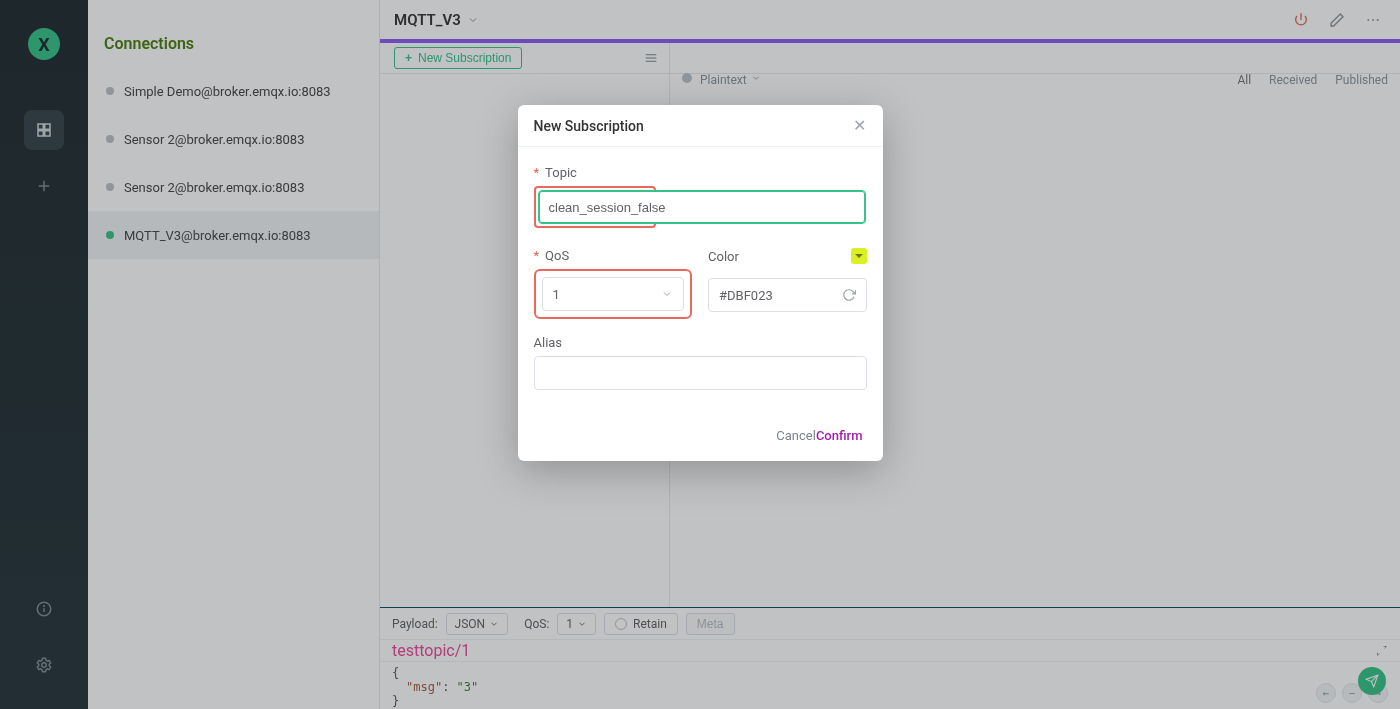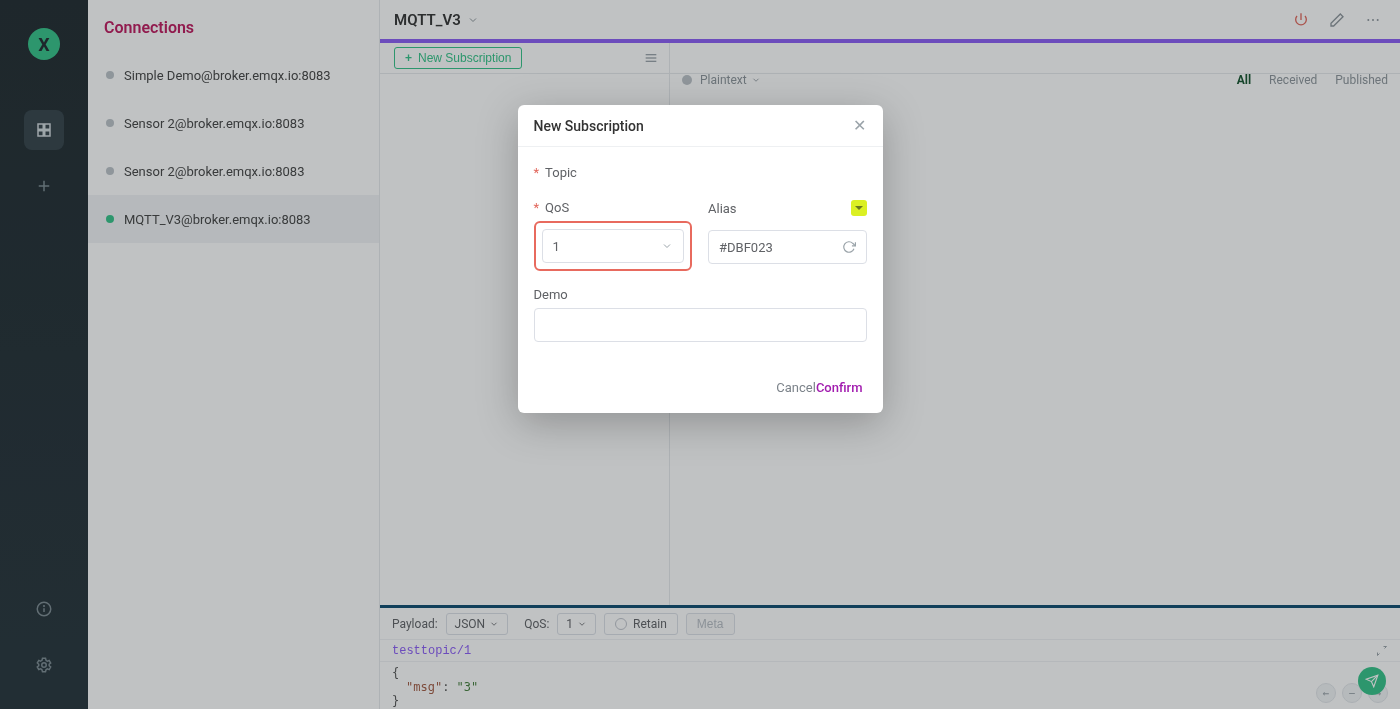--- a/index.html
+++ b/index.html
@@ -7,59 +7,59 @@
 
     
     .rail { position:absolute; left:0; top:0; width:88px; height:100%; background:linear-gradient(180deg,#1f292e 0%,#25333a 100%); display:flex; flex-direction:column; align-items:center; padding-top:28px; }
     .rail .logo { width:32px; height:32px; border-radius:50%; background:#34c388; display:flex; align-items:center; justify-content:center; font-weight:700; color:#1f292e; margin-bottom:50px; font-size:18px; }
     .rail .ricon { width:40px; height:40px; border-radius:8px; display:flex; align-items:center; justify-content:center; margin-bottom:16px; color:#7d8b92; cursor:pointer; }
     .rail .ricon.active { background:#344249; color:#cfd8dc; }
     .rail .spacer { flex:1; }
 
     
     .connpanel { position:absolute; left:88px; top:0; width:292px; height:100%; background:#fff; border-right:1px solid #e6e9ec; }
-    .connpanel h1 { font-size:16px; font-weight:600; color:#be185d; padding:18px 16px 14px; }
+    .connpanel h1 { font-size:16px; font-weight:600; color:#4d7c0f; padding:34px 16px 14px; }
     .conn { display:flex; align-items:center; height:48px; padding:0 18px; font-size:13px; color:#444; cursor:pointer; }
     .conn .dot { width:8px; height:8px; border-radius:50%; background:#bcc2c8; margin-right:10px; flex:0 0 auto; }
     .conn.online .dot { background:#34c388; }
     .conn.sel { background:#f1f3f5; }
 
     
     .main { position:absolute; left:380px; top:0; right:0; height:100%; display:flex; flex-direction:column; }
 
     .topbar { height:43px; border-bottom:4px solid #8b5cf6; display:flex; align-items:center; padding:0 14px; }
     .topbar .title { font-size:15px; font-weight:600; color:#333; margin-right:6px; }
     .chev { color:#8c949a; }
     .topbar .grow { flex:1; }
     .tbicon { width:26px; height:26px; display:flex; align-items:center; justify-content:center; color:#8c949a; margin-left:10px; cursor:pointer; }
     .tbicon.red { color:#e1655a; }
 
     .secondbar { height:31px; border-bottom:1px solid #e6e9ec; display:flex; align-items:center; }
     .leftpane { width:290px; height:100%; display:flex; align-items:center; padding-left:14px; border-right:1px solid #e6e9ec; }
     .newsub { display:inline-flex; align-items:center; height:22px; padding:0 10px; border:1px solid #34c388; color:#34c388; border-radius:3px; font-size:12px; background:#fff; cursor:pointer; }
     .newsub .plus { margin-right:6px; font-weight:700; }
     .listicon { margin-left:auto; margin-right:10px; color:#9aa3a9; cursor:pointer; }
-    .rightpane { flex:1; display:flex; align-items:center; padding:0 12px; font-size:12px; color:#8c949a;margin-top:44px; }
+    .rightpane { flex:1; display:flex; align-items:flex-start; padding:0 12px; font-size:12px; color:#8c949a;margin-top:44px; }
     .rightpane .pdot { width:10px; height:10px; border-radius:50%; background:#bcc2c8; margin-right:8px; }
     .filters { margin-left:auto; display:flex; gap:18px; }
-    .filters span.active { color:#14532d; font-weight:700; }
+    .filters span.active { color:#737373; font-weight:400; }
     .filters span { cursor:pointer; }
 
     .content { flex:1; display:flex; min-height:0; }
     .content .sublist { width:290px; border-right:1px solid #e6e9ec; }
     .content .msgs { flex:1; }
 
     
-    .publish { border-top:3px solid #0c4a6e; }
+    .publish { border-top:1px solid #0c4a6e; }
     .pubrow1 { height:31px; display:flex; align-items:center; padding:0 12px; font-size:12px; color:#606266; gap:8px; }
     .selbox { display:inline-flex; align-items:center; gap:4px; height:22px; padding:0 8px; border:1px solid #dcdfe6; border-radius:3px; color:#606266; font-size:12px; cursor:pointer; }
     .retainwrap { display:inline-flex; align-items:center; gap:6px; height:22px; padding:0 10px; border:1px solid #dcdfe6; border-radius:3px;text-align:center; }
     .retainwrap .radio { width:12px;height:12px;border:1px solid #c0c4cc;border-radius:50%; }
     .metabtn { height:22px; padding:0 10px; border:1px solid #dcdfe6; border-radius:3px; background:#fafafa; color:#b6bcc3; font-size:12px; }
-    .pubrow2 { height:22px; display:flex; align-items:center; padding:0 12px; font-size:12px; color:#8b5cf6; border-top:1px solid #f0f2f4;font-family:Liberation Mono, monospace; }
+    .pubrow2 { height:22px; display:flex; align-items:center; padding:0 12px; font-size:16px; color:#ec4899; border-top:1px solid #f0f2f4; }
     .pubrow2 .expand { margin-left:auto; color:#9aa3a9; cursor:pointer; }
     .pubeditor { height:48px; padding:4px 12px; font-family:Menlo,Consolas,monospace; font-size:12px; color:#555; border-top:1px solid #f0f2f4; position:relative; }
     .pubeditor .k { color:#a35b43; }
     .pubeditor .v { color:#447e3b; }
     .pubactions { position:absolute; right:12px; bottom:6px; display:flex; gap:6px; }
     .roundbtn { width:20px;height:20px;border-radius:50%;background:#f2f4f6;display:flex;align-items:center;justify-content:center;color:#9aa3a9;font-size:11px;cursor:pointer;border:1px solid #e2e6ea; }
     .sendbtn { position:fixed; right:14px; bottom:14px; width:28px;height:28px;border-radius:50%;background:#34c388;display:flex;align-items:center;justify-content:center;color:#fff;cursor:pointer; }
 
     
     .overlay { position:absolute; inset:0; background:rgba(30,36,40,0.28); display:flex; align-items:flex-start; justify-content:center; padding-top:105px; }
@@ -265,20 +265,23 @@
     <div class="mhead">
       <span>New Subscription</span>
       <span class="close">✕</span>
     </div>
     <div class="mbody">
       <div class="field">
         <div class="flabel">
             <span class="req">*</span>
             <span>Topic</span>
           </div>
+        <div class="hlred" style="width:122px;">
+          <input class="input" style="width: 328px;" value="clean_session_false">
+        </div>
       </div>
 
       <div class="row2">
         <div>
           <div class="flabel">
               <span class="req">*</span>
               <span>QoS</span>
             </div>
           <div class="hlredq">
             <div class="qosbox">
@@ -286,40 +289,40 @@
               <span style="margin-left:auto;color:#9aa3a9;">
                 <svg width="12" height="12" viewBox="0 0 24 24" fill="none" stroke="currentColor" stroke-width="2">
                     <polyline points="6 9 12 15 18 9"></polyline>
                   </svg>
               </span>
             </div>
           </div>
         </div>
         <div>
           <div class="flabel colorlabel">
-            <span>Alias</span>
+            <span>Color</span>
             <span class="colorswatch"></span>
           </div>
           <div style="padding:8px 0 0 0;">
             <div class="colorinput">
               <span>#DBF023</span>
               <span class="refresh">
                 <svg width="14" height="14" viewBox="0 0 24 24" fill="none" stroke="currentColor" stroke-width="2">
                     <polyline points="23 4 23 10 17 10"></polyline>
                     <path d="M20.49 15a9 9 0 1 1-2.12-9.36L23 10"></path>
                   </svg>
               </span>
             </div>
           </div>
         </div>
       </div>
 
       <div class="field" style="margin-top:16px;">
         <div class="flabel">
-            <span>Demo</span>
+            <span>Alias</span>
           </div>
         <input class="input" value="" style="">
       </div>
     </div>
     <div class="mfoot">
       <span class="cancel">Cancel</span>
       <span class="confirm">Confirm</span>
     </div>
   </div>
 </div>

